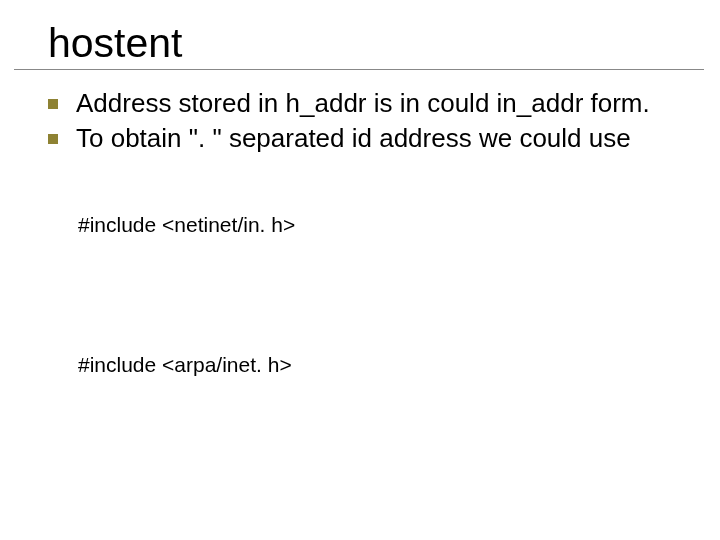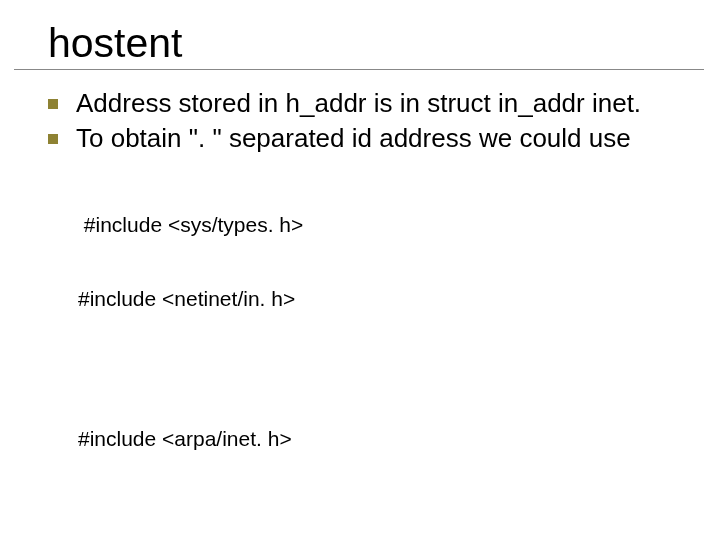--- a/index.html
+++ b/index.html
@@ -76,30 +76,29 @@
 
   <div class="title-wrap">
     <div class="title">hostent</div>
     <hr class="title-underline">
   </div>
 
   <div class="body">
 
     <div class="bullet-item">
       <div class="bullet-marker"></div>
-      <div class="bullet-text">Address stored in h_addr is in struct in_addr inet.</div>
+      <div class="bullet-text">Address stored in h_addr is in could in_addr form.</div>
     </div>
 
     <div class="bullet-item">
       <div class="bullet-marker"></div>
       <div class="bullet-text">To obtain ". " separated id address we could use</div>
     </div>
 
     <div class="code-block">
-      <div> #include &lt;sys/types. h&gt;</div>
       <div>#include &lt;netinet/in. h&gt;</div>
     </div>
 
     <div class="code-block isolated">
       <div>#include &lt;arpa/inet. h&gt;</div>
     </div>
 
   </div>
 
 </div>

